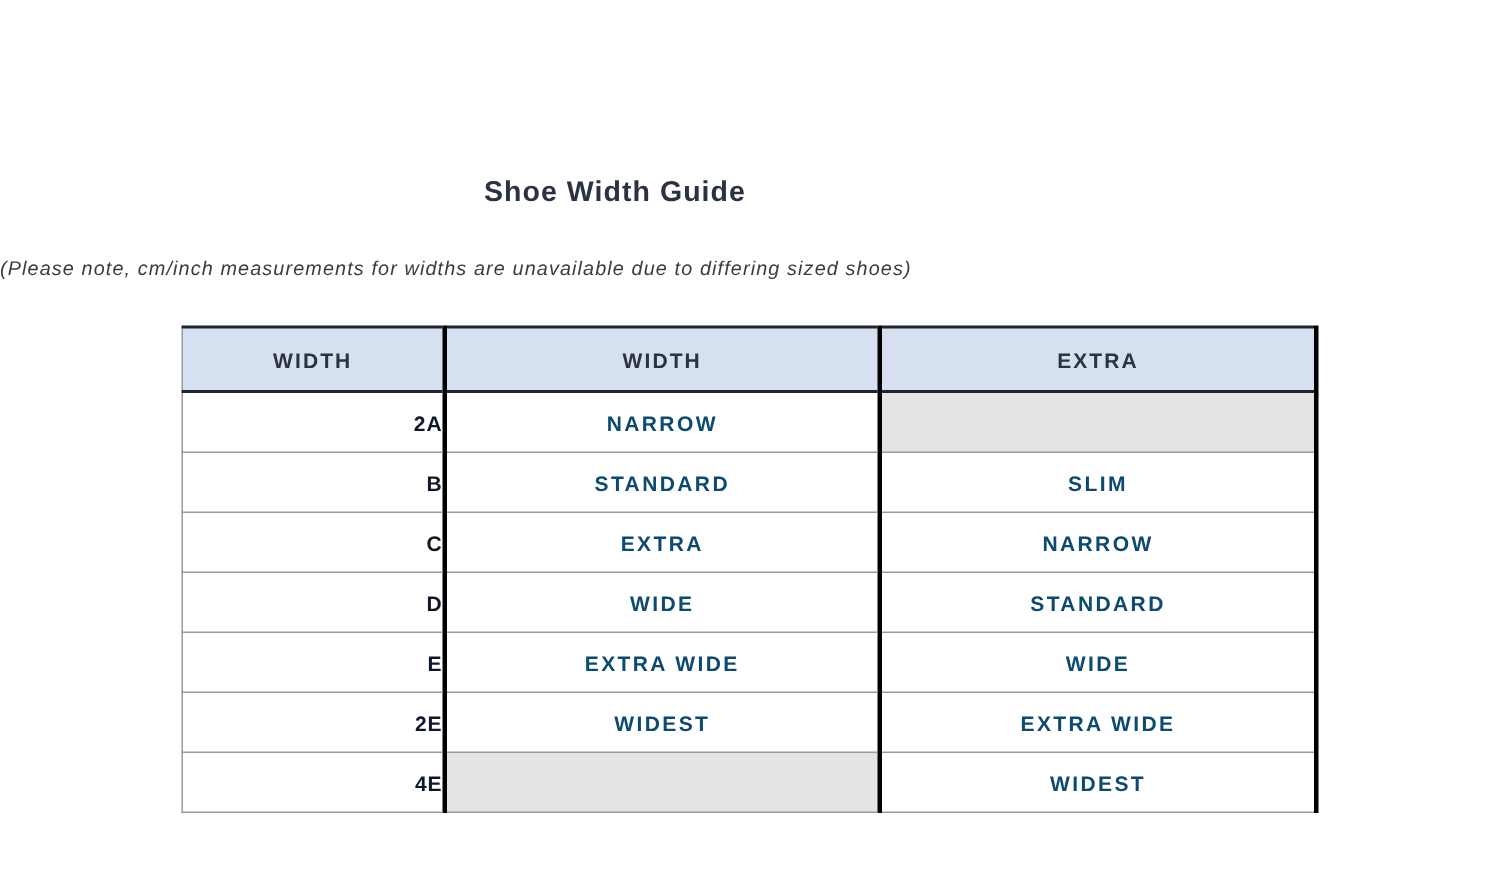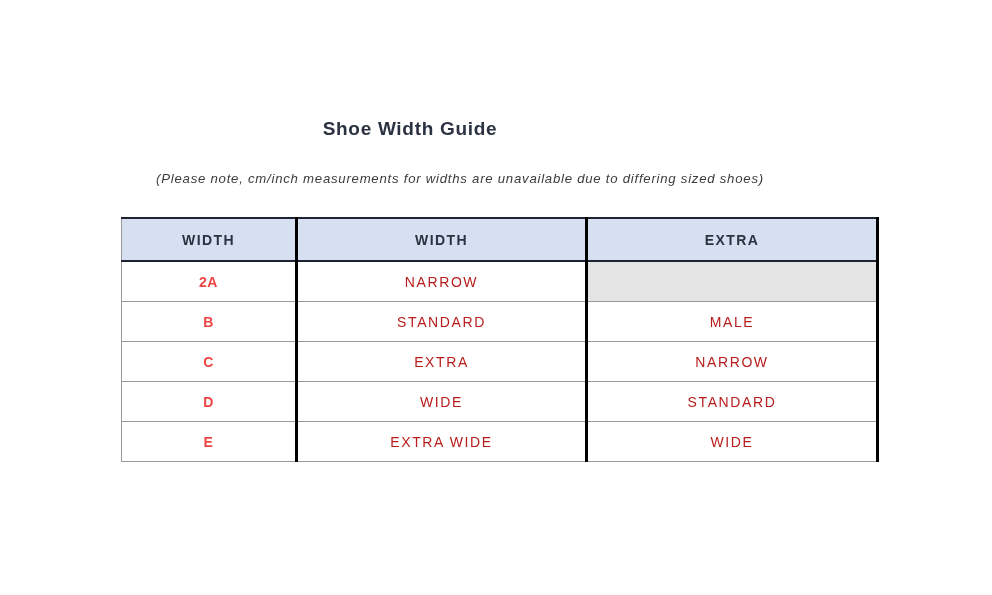--- a/index.html
+++ b/index.html
@@ -31,21 +31,21 @@
     font-weight: bold;
     letter-spacing: 0.7px;
     color: #2b3242;
   }
 
   .guide-note {
     position: absolute;
     left: 0;
     top: 171px;
     width: 920px;
-    text-align: center;
+    text-align: left;
     font-size: 13.2px;
     font-style: italic;
     letter-spacing: 0.75px;
     color: #3c3c3c;
     white-space: nowrap;
   }
 
   .width-table-wrap {
     position: absolute;
     left: 121px;
@@ -84,28 +84,29 @@
     font-size: 14px;
     font-weight: bold;
     letter-spacing: 1.4px;
     color: #2b3242;
     height: 41px;
   }
 
   table.width-table tbody td {
     font-size: 14px;
     letter-spacing: 1.6px;
-    color: #b91c1c;
-    font-weight: 400;
+    color: #0c4a6e;
+    font-weight: 700;
   }
 
   table.width-table tbody td.cell-width {
     font-weight: bold;
     letter-spacing: 0.6px;
-    color: #ef4444;
+    color: #0f172a;
+    text-align: right;
   }
 
   table.width-table tbody td.cell-empty {
     background: #e4e4e4;
   }
 </style>
 </head>
 <body>
 
 <div class="page">
@@ -130,34 +131,44 @@
       </thead>
       <tbody id="table-body">
           <tr>
             <td class="cell-width">2A</td>
             <td class="cell-value">NARROW</td>
             <td class="cell-value cell-empty"></td>
           </tr>
           <tr>
             <td class="cell-width">B</td>
             <td class="cell-value">STANDARD</td>
-            <td class="cell-value">MALE</td>
+            <td class="cell-value">SLIM</td>
           </tr>
           <tr>
             <td class="cell-width">C</td>
             <td class="cell-value">EXTRA</td>
             <td class="cell-value">NARROW</td>
           </tr>
           <tr>
             <td class="cell-width">D</td>
             <td class="cell-value">WIDE</td>
             <td class="cell-value">STANDARD</td>
           </tr>
           <tr>
             <td class="cell-width">E</td>
             <td class="cell-value">EXTRA WIDE</td>
             <td class="cell-value">WIDE</td>
           </tr>
+          <tr>
+            <td class="cell-width">2E</td>
+            <td class="cell-value">WIDEST</td>
+            <td class="cell-value">EXTRA WIDE</td>
+          </tr>
+          <tr>
+            <td class="cell-width">4E</td>
+            <td class="cell-value cell-empty"></td>
+            <td class="cell-value">WIDEST</td>
+          </tr>
         </tbody>
     </table>
   </div>
 
 </div>
 
 </body></html>

